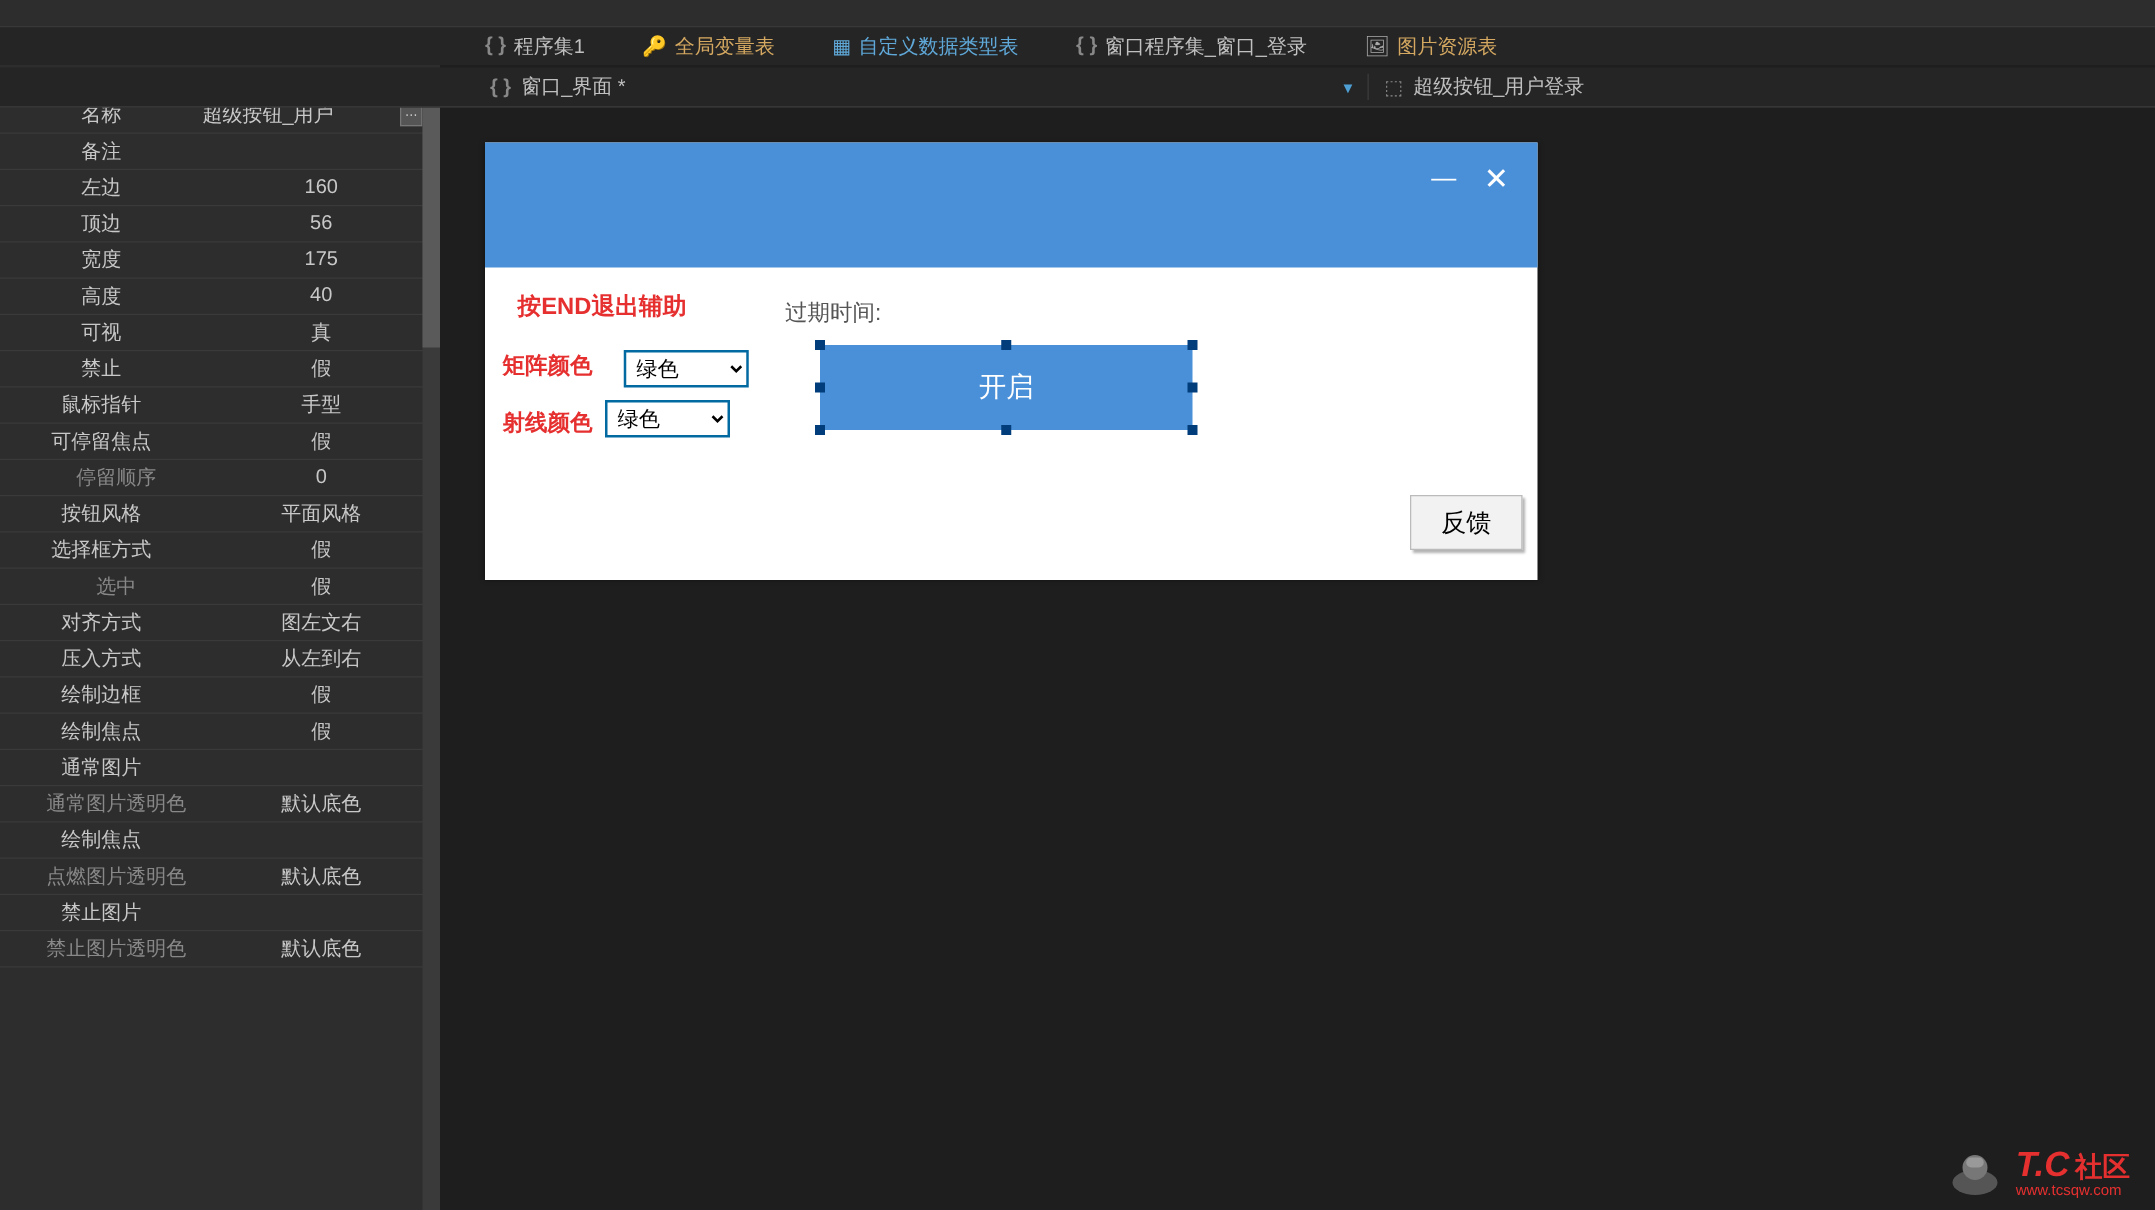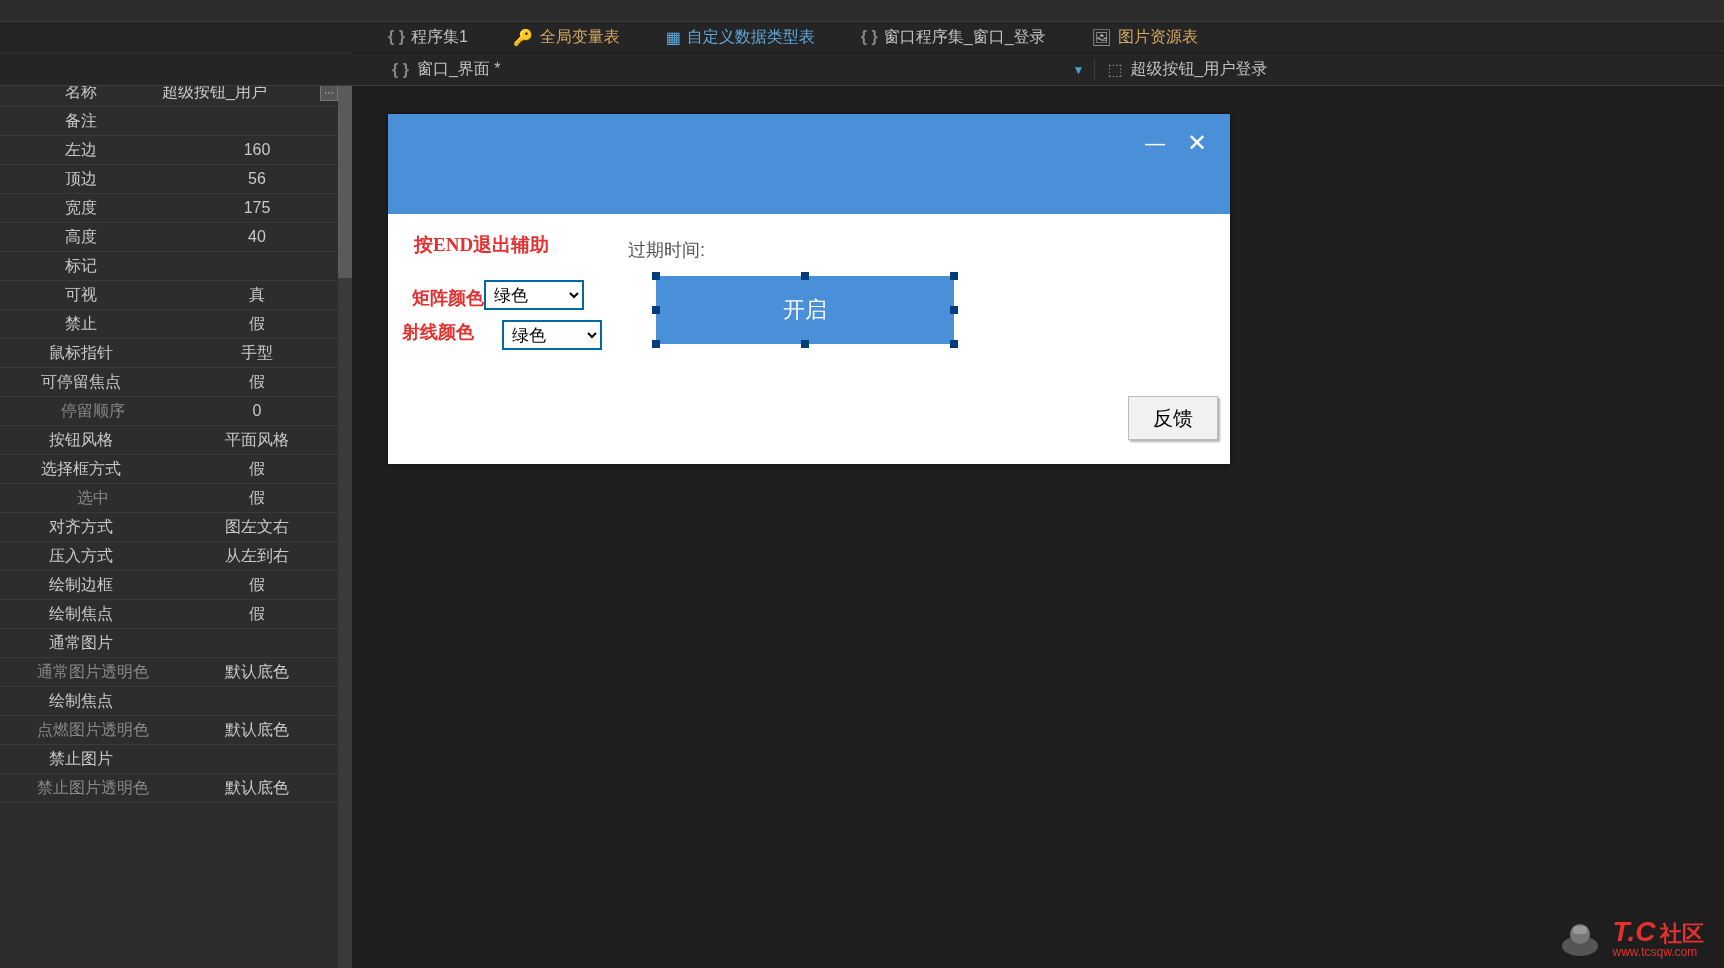--- a/index.html
+++ b/index.html
@@ -43,24 +43,24 @@
 .scroll-track { position: absolute; right: 0; top: 56px; width: 14px; bottom: 0; background: #3a3a3a; }
 .scroll-thumb { width: 14px; height: 200px; background: #5a5a5a; }
 
 
 .canvas-area { position: absolute; left: 352px; right: 0; top: 88px; bottom: 0; background: #1e1e1e; padding: 26px 36px; }
 .design-window { width: 842px; height: 350px; background: #fff; box-shadow: 0 0 4px rgba(0,0,0,0.5); }
 .dw-titlebar { height: 100px; background: #4a90d9; position: relative; }
 .dw-min { position: absolute; right: 60px; top: 14px; width: 30px; height: 30px; display: flex; align-items: center; justify-content: center; color: #fff; font-size: 20px; cursor: pointer; }
 .dw-close { position: absolute; right: 18px; top: 14px; width: 30px; height: 30px; display: flex; align-items: center; justify-content: center; color: #fff; font-size: 24px; cursor: pointer; }
 .dw-body { padding: 18px 26px; position: relative; height: 250px; }
-.dw-exit-label { color: #e63030; font-size: 19px; font-weight: bold; font-family: Liberation Serif, serif; }
+.dw-exit-label { color: #e63030; font-size: 19px; font-weight: bold; }
 .dw-expire-label { position: absolute; left: 240px; top: 24px; color: #555; font-size: 18px; }
-.dw-matrix-row { position: absolute; left: 24px; top: 66px; display: flex; align-items: flex-end; gap: 0; }
-.dw-ray-row { position: absolute; left: 14px; top: 106px; display: flex; align-items: flex-start; gap: 28px; }
+.dw-matrix-row { position: absolute; left: 14px; top: 66px; display: flex; align-items: flex-start; gap: 25px; }
+.dw-ray-row { position: absolute; left: 14px; top: 106px; display: flex; align-items: flex-end; gap: 10px; }
 .dw-color-label { color: #e63030; font-size: 18px; font-weight: bold; }
 .dw-select { width: 100px; height: 30px; border: 2px solid #0369a1; font-size: 17px; padding: 0 4px; background: #fff; cursor: pointer; }
 .dw-start-btn-wrap { position: absolute; left: 268px; top: 62px; width: 298px; height: 68px; }
 .dw-start-btn { width: 100%; height: 100%; background: #4a90d9; color: #fff; font-size: 22px; display: flex; align-items: center; justify-content: center; border: none; cursor: pointer; }
 .sel-handle { width: 8px; height: 8px; background: #003d7a; position: absolute; }
 .sh-tl { left: -4px; top: -4px; } .sh-tm { left: 50%; margin-left: -4px; top: -4px; } .sh-tr { right: -4px; top: -4px; }
 .sh-ml { left: -4px; top: 50%; margin-top: -4px; } .sh-mr { right: -4px; top: 50%; margin-top: -4px; }
 .sh-bl { left: -4px; bottom: -4px; } .sh-bm { left: 50%; margin-left: -4px; bottom: -4px; } .sh-br { right: -4px; bottom: -4px; }
 .dw-feedback-btn { position: absolute; right: 12px; bottom: 24px; width: 90px; height: 44px; background: #f2f2f2; border: 1px solid #bbb; box-shadow: 2px 2px 2px rgba(0,0,0,0.3); font-size: 20px; display: flex; align-items: center; justify-content: center; cursor: pointer; }
 
@@ -112,24 +112,20 @@
         <div class="props-label">顶边</div>
         <div class="props-value">56</div>
       </div>
       <div class="props-row">
         <div class="props-label">宽度</div>
         <div class="props-value">175</div>
       </div>
       <div class="props-row">
         <div class="props-label">高度</div>
         <div class="props-value">40</div>
-      </div>
-      <div class="props-row">
-        <div class="props-label">标记</div>
-        <div class="props-value"></div>
       </div>
       <div class="props-row">
         <div class="props-label">可视</div>
         <div class="props-value">真</div>
       </div>
       <div class="props-row">
         <div class="props-label">禁止</div>
         <div class="props-value">假</div>
       </div>
       <div class="props-row">

